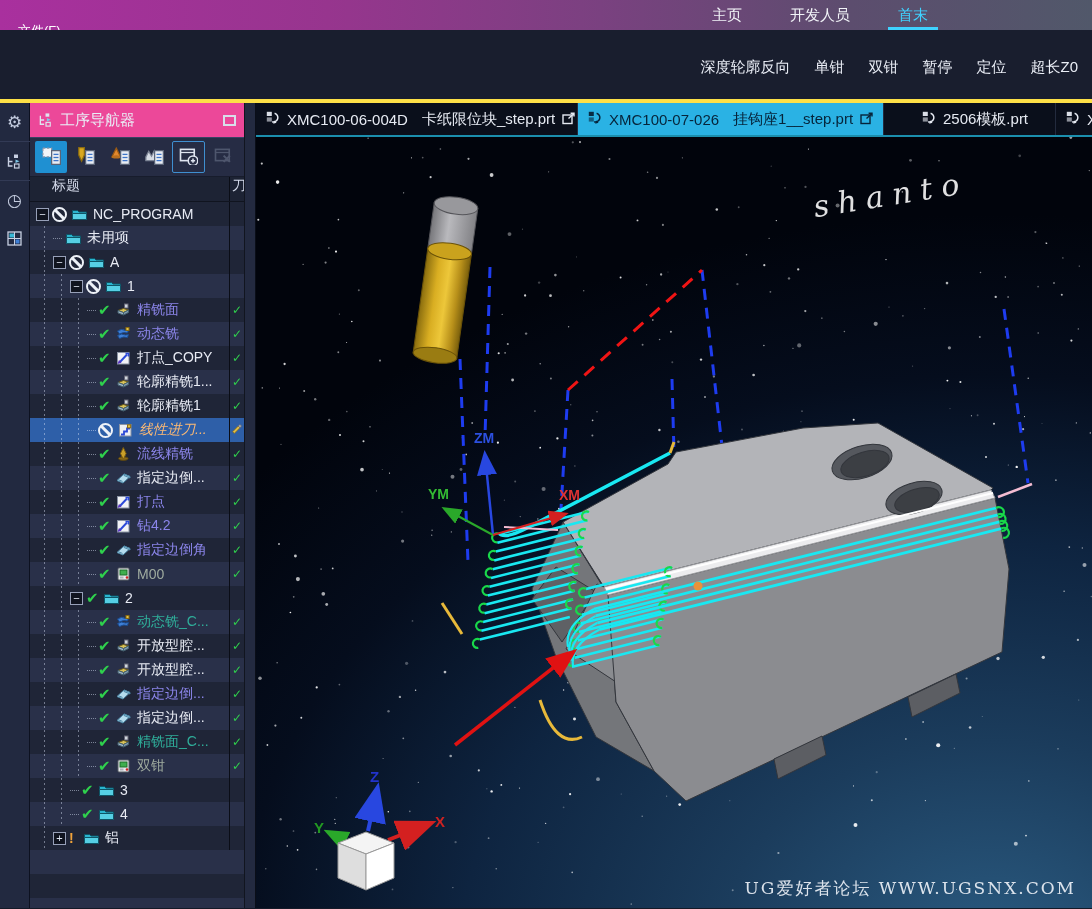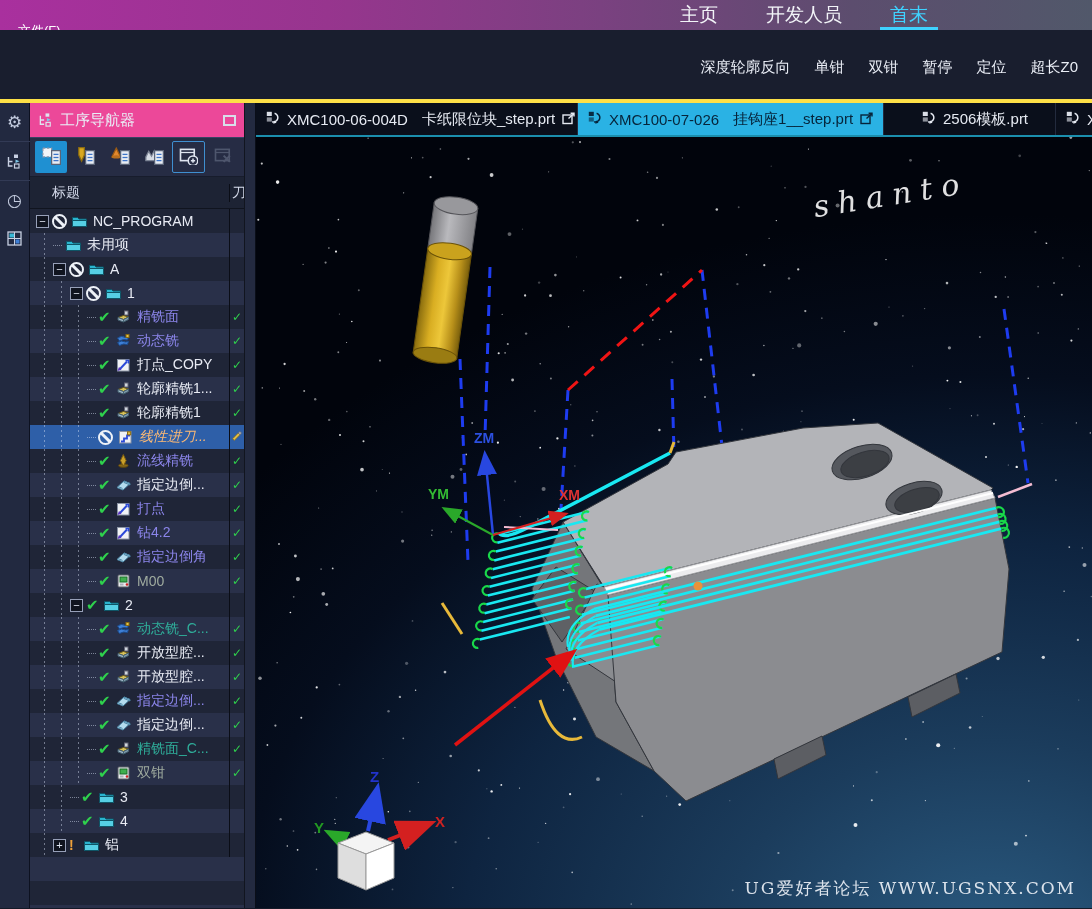--- a/index.html
+++ b/index.html
@@ -5,21 +5,21 @@
   * { margin:0; padding:0; box-sizing:border-box; }
   html,body { background:#000; }
   body { font-family:"Liberation Sans","DejaVu Sans",sans-serif; }
   #app { position:relative; width:1092px; height:909px; overflow:hidden; background:#141927; color:#e8ecf4; }
 
   
   .topbar { height:30px; display:flex; align-items:stretch;
     background:linear-gradient(90deg,#a9309e 0%,#97358e 30%,#7a4180 55%,#5c4d6e 78%,#51586a 100%); }
   .file-menu { padding:16px 18px; font-size:13px; line-height:30px; color:#fff; }
   .topmenu { margin-left:auto; margin-right:160px; display:flex; gap:40px; }
-  .topmenu .titem { position:relative; font-size:19px; line-height:30px; padding:0 4px; color:#f2f4f8; }
+  .topmenu .titem { position:relative; font-size:15px; line-height:30px; padding:0 4px; color:#f2f4f8; }
   .topmenu .titem.active { color:#3fd2ff; }
   .topmenu .titem.active::after { content:""; position:absolute; left:-6px; right:-6px; bottom:0; height:3px; background:#3fd2ff; }
 
   
   .ribbon { height:73px; background:#191e2e; position:relative; border-bottom:4px solid #fde047; }
   .quick { position:absolute; right:14px; top:28px; display:flex; gap:24px; font-size:15px; color:#eaeef6; }
   .quick span { cursor:default; }
 
   
   .main { display:flex; height:805px; }
@@ -31,21 +31,21 @@
   .panel { width:214px; background:#262c44; display:flex; flex-direction:column; }
   .panel-h { height:34px; display:flex; align-items:center; gap:6px; padding:0 8px; font-size:15px; color:#e9edf6; background:#ec4899; }
   .restore-btn { margin-left:auto; width:13px; height:11px; border:2px solid #d8deea; }
   .vtools { height:40px; display:flex; align-items:center; gap:2px; padding:0 5px; background:#262c44;
     border-top:1px solid #3a4263; border-bottom:1px solid #171c2c; }
   .vbtn { width:33px; height:32px; display:flex; align-items:center; justify-content:center; border-radius:2px; border:1px solid transparent; }
   .vbtn.active { background:#1f90d2; }
   .vbtn.outlined { border-color:#3f8fd0; }
   .vbtn.disabled { opacity:.45; }
 
-  .cols { height:32px; display:flex; align-items:center; background:#1d2334; border-bottom:1px solid #10141f; font-size:14px; color:#d6dcec; }
+  .cols { height:25px; display:flex; background:#1d2334; border-bottom:1px solid #10141f; font-size:14px; color:#d6dcec; }
   .col-title { flex:1; padding-left:22px; }
   .col-tp { width:15px; border-left:1px solid #0a0d16; overflow:hidden; padding-left:2px; }
 
   .tree { flex:1; position:relative; overflow:hidden;
     background:repeating-linear-gradient(to bottom,#1f2537 0 24px,#293049 24px 48px); }
   .trow { height:24px; display:flex; align-items:center; font-size:14px; padding-right:16px; position:relative; cursor:default; }
   .trow.sel { background:#2e5fa8; }
   .g { width:17px; align-self:stretch; flex:none;
     background-image:repeating-linear-gradient(to bottom,rgba(215,225,245,.45) 0 2px,transparent 2px 5px);
     background-size:1px 100%; background-repeat:no-repeat; background-position:8px 0; }

